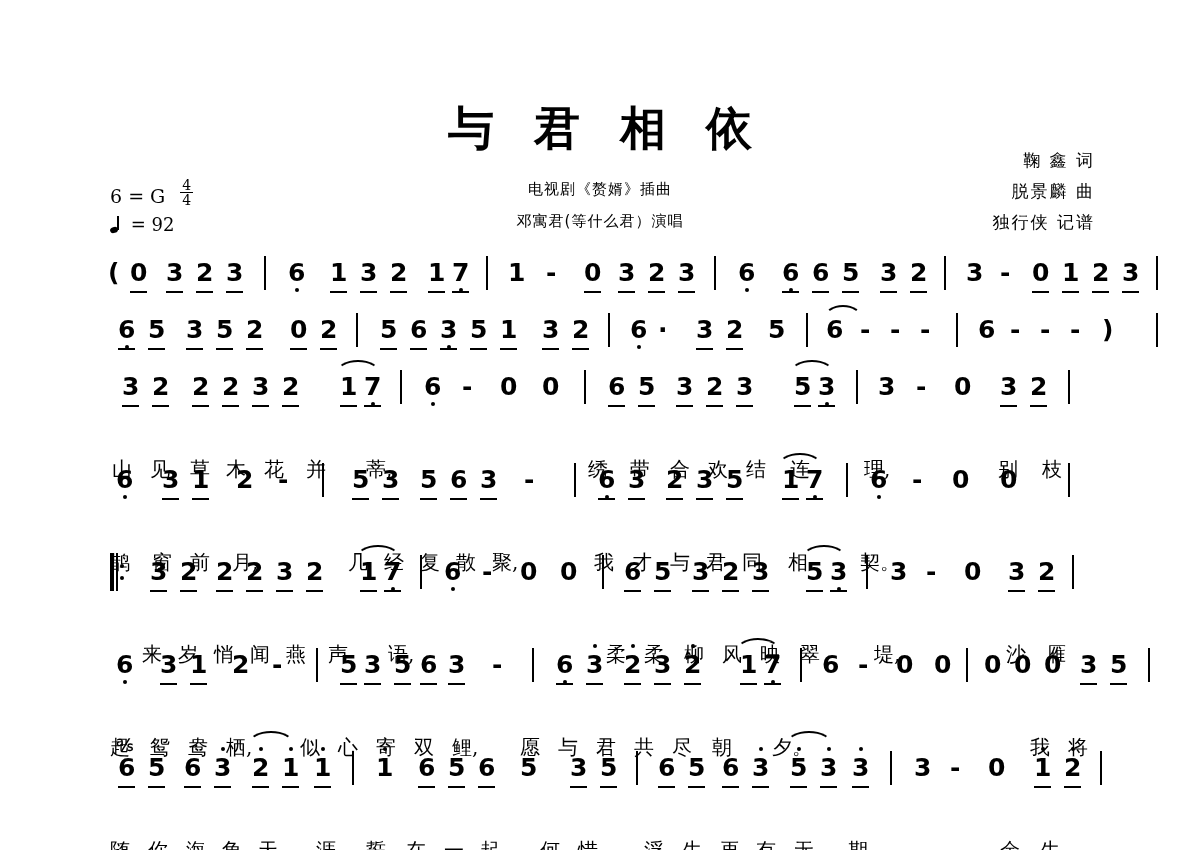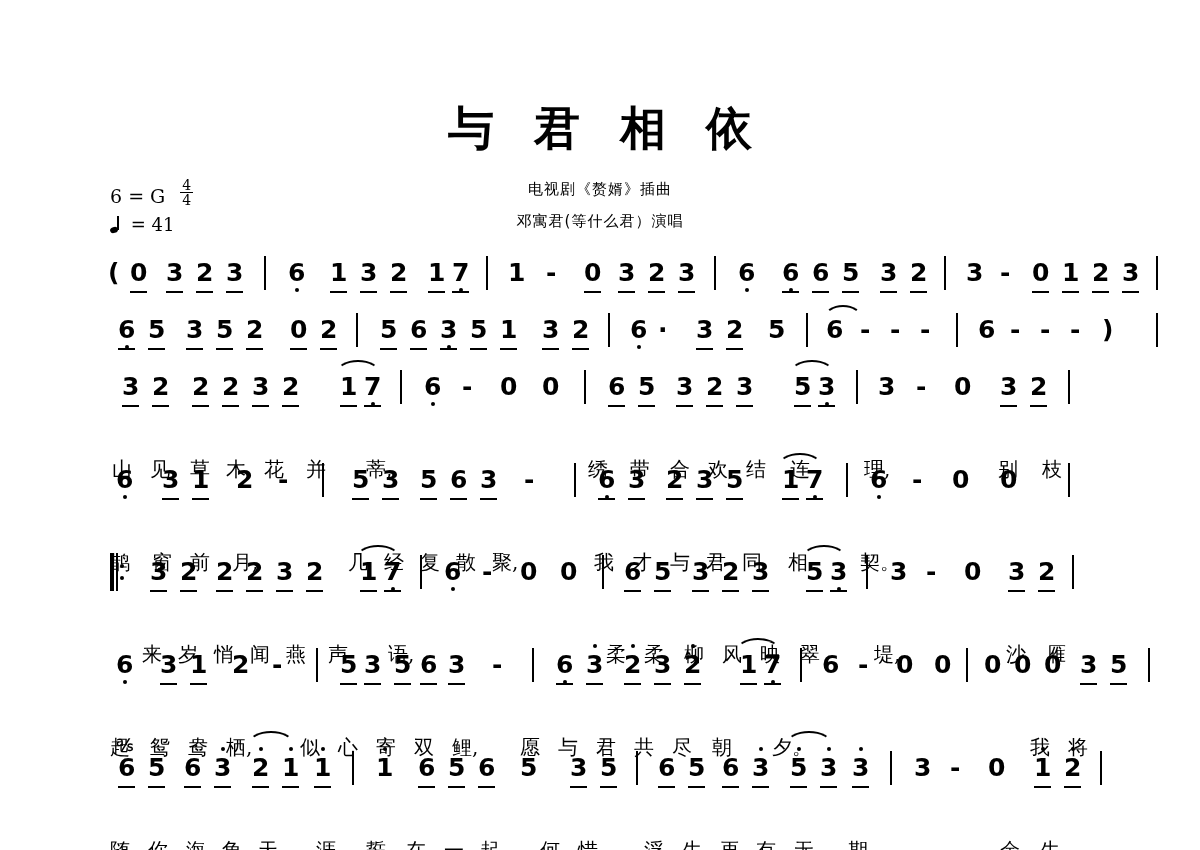--- a/index.html
+++ b/index.html
@@ -140,32 +140,37 @@
 </style>
 </head>
 <body>
 
 <div class="sheet">
 
   <div class="title">与 君 相 依</div>
   <div class="subtitle sub1">电视剧《赘婿》插曲</div>
   <div class="subtitle sub2">邓寓君(等什么君）演唱</div>
 
+  <div class="credits">
+    <div><span>鞠  鑫  词</span></div>
+    <div><span>脱景麟  曲</span></div>
+    <div><span>独行侠  记谱</span></div>
+  </div>
 
   <div class="keysig">
     <span>6 = G</span>
     <span class="frac">
       <span class="num">4</span>
       <span class="den">4</span>
     </span>
   </div>
 
   <div class="tempo">
     <span class="notehead"></span>
-    <span>= 41</span>
+    <span>= 92</span>
   </div>
 
   <div class="row" style="top:258px;">
     <div class="notes">
       <span class="tok" style="left:108px;">(</span>
       <span class="tok u1" style="left:130px;">0</span>
       <span class="tok u1" style="left:166px;">3</span>
       <span class="tok u1" style="left:196px;">2</span>
       <span class="tok u1" style="left:226px;">3</span>
       <span class="bar" style="left:264px;"></span>

